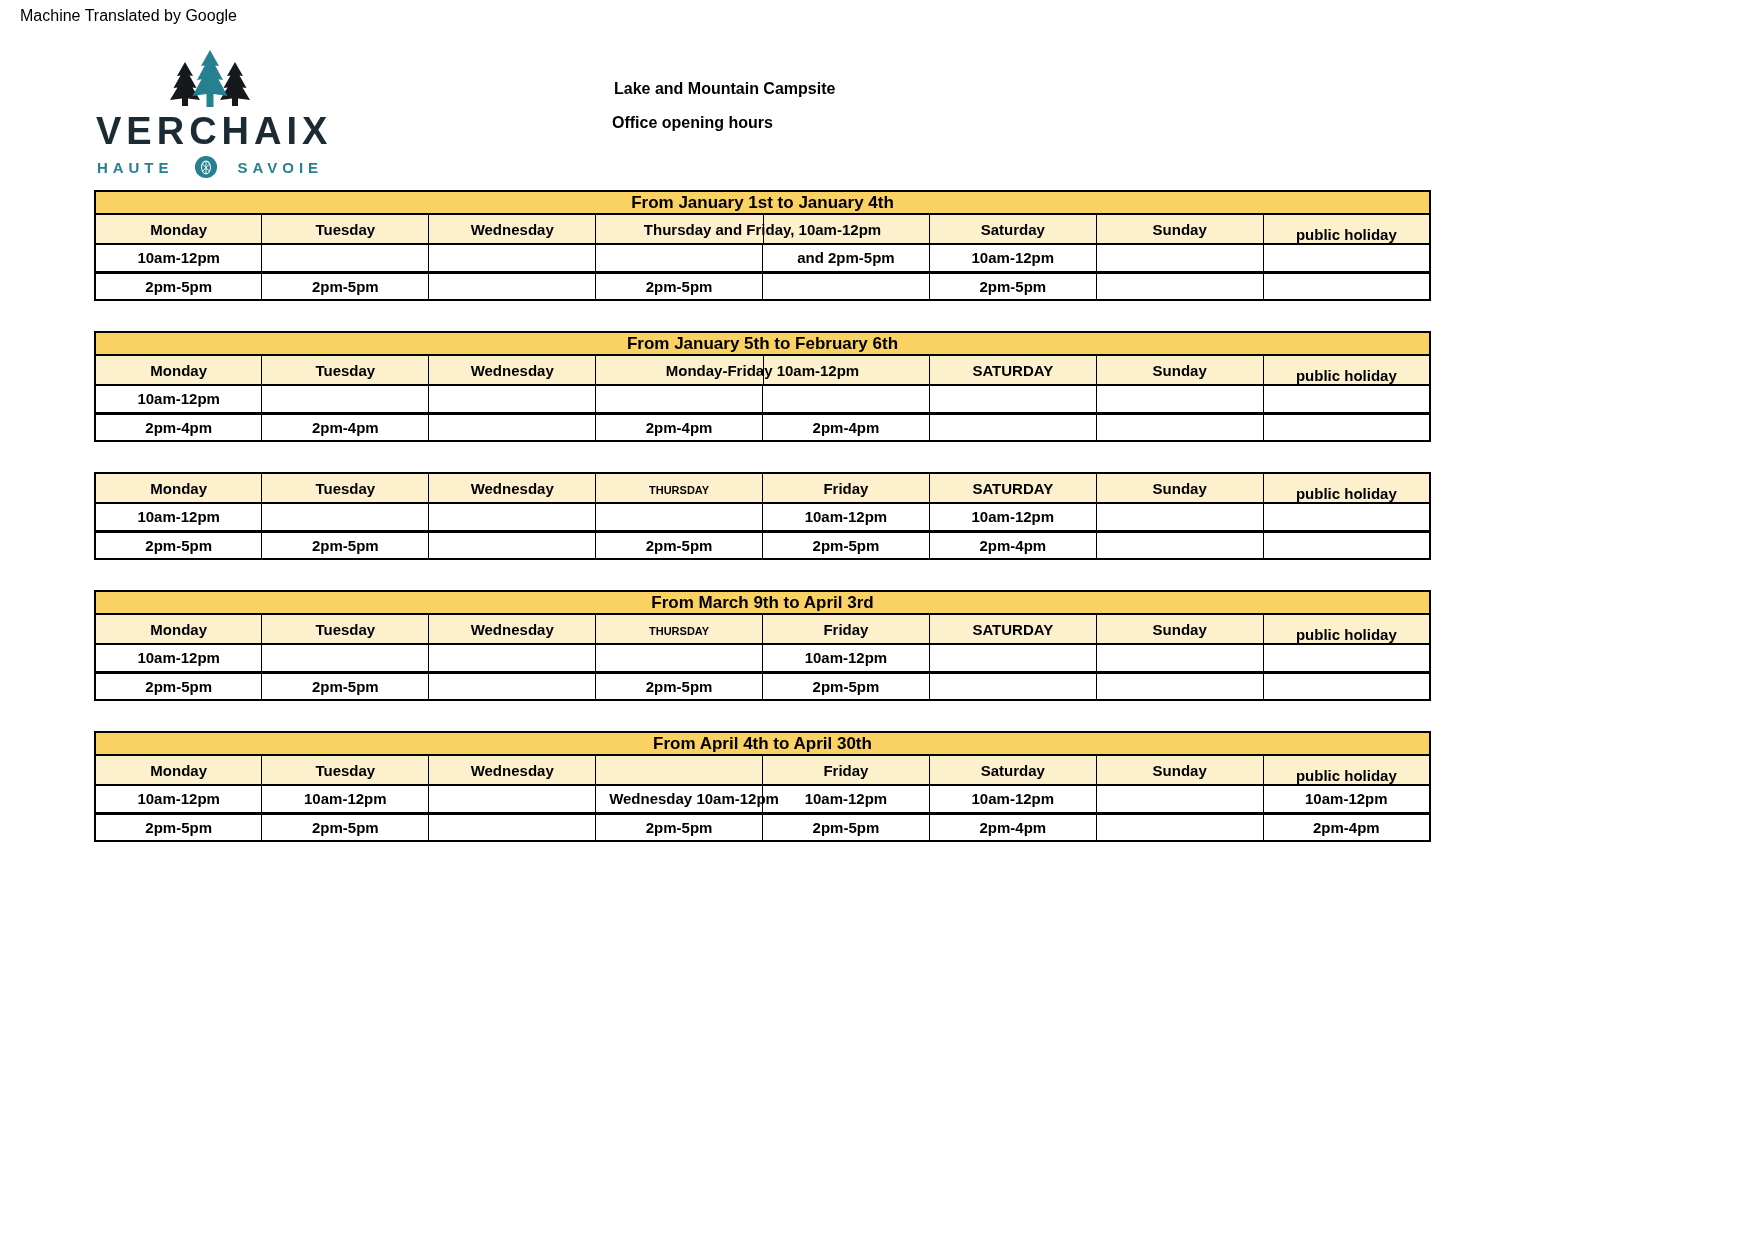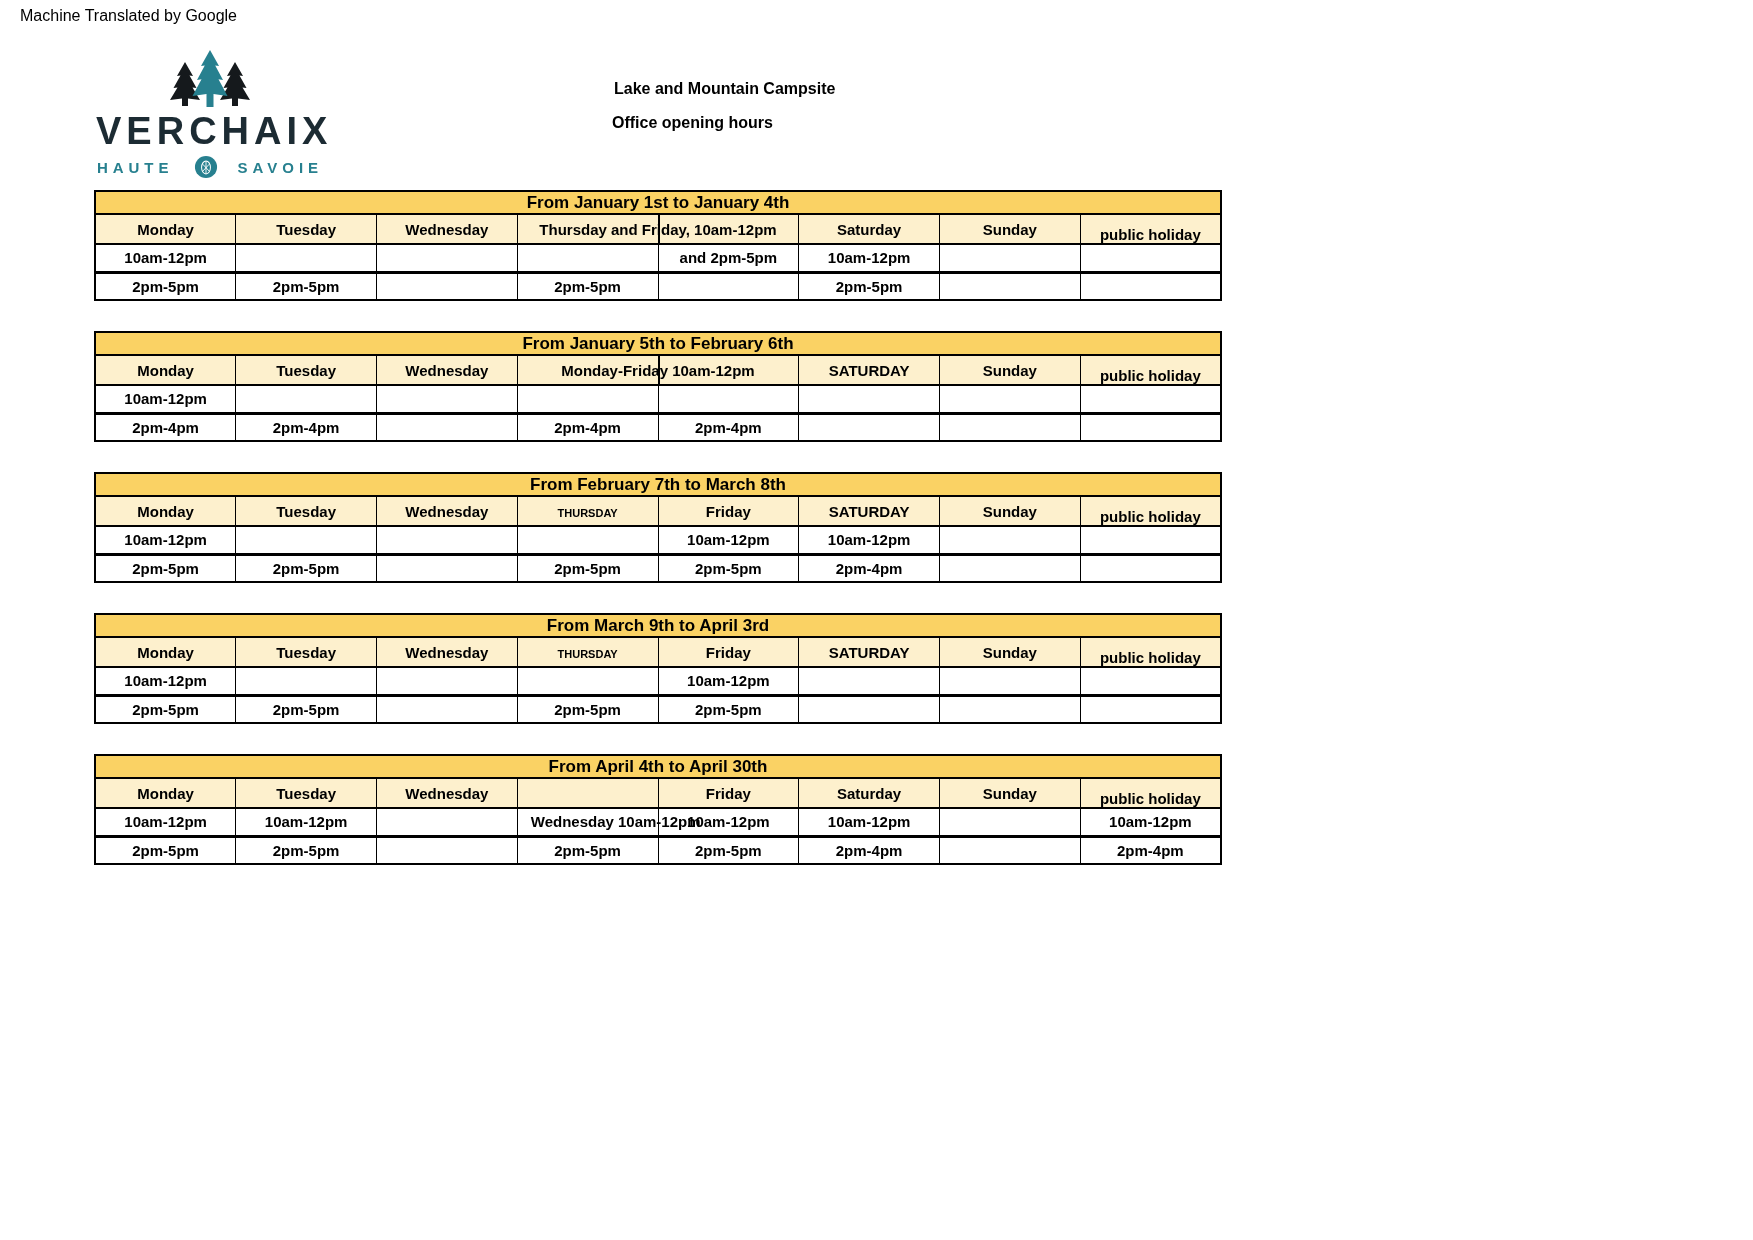--- a/index.html
+++ b/index.html
@@ -30,21 +30,21 @@
   .logo .sub{
     margin-top:5px;display:flex;align-items:center;justify-content:center;gap:20px;
     color:var(--teal);font-size:15px;font-weight:bold;letter-spacing:5px;
   }
   
   .page-title{position:absolute;left:614px;top:80px;font-size:16px;font-weight:bold;}
   .page-subtitle{position:absolute;left:612px;top:114px;font-size:16px;font-weight:bold;}
   
   .tables{position:absolute;top:190px;left:0;}
   table.sched{
-    border-collapse:collapse;table-layout:fixed;width:1128px;
+    border-collapse:collapse;table-layout:fixed;width:1337px;
     margin:0 0 30px 94px;border:2px solid var(--ink);
   }
   table.sched td,table.sched th{
     border:1.5px solid var(--ink);text-align:center;padding:0;
     font-weight:bold;font-size:15px;color:#000;overflow:visible;
   }
   table.sched td.title{
     background:var(--gold);height:23px;font-size:17px;
     border:2px solid var(--ink);border-bottom:2.5px solid var(--ink);
   }
@@ -159,23 +159,20 @@
           <td>2pm-4pm</td>
           <td></td>
           <td></td>
           <td></td>
         </tr>
       </tbody>
     </table>
     <table class="sched">
       <tbody>
         <tr>
-          <td colspan="8" class="title">From February 7th to March 8th</td>
-        </tr>
-        <tr>
           <th class=""><span>Monday</span></th>
           <th class=""><span>Tuesday</span></th>
           <th class=""><span>Wednesday</span></th>
           <th class=" small"><span>THURSDAY</span></th>
           <th class=""><span>Friday</span></th>
           <th class=""><span>SATURDAY</span></th>
           <th class=""><span>Sunday</span></th>
           <th class=" low"><span>public holiday</span></th>
         </tr>
         <tr class="first">

